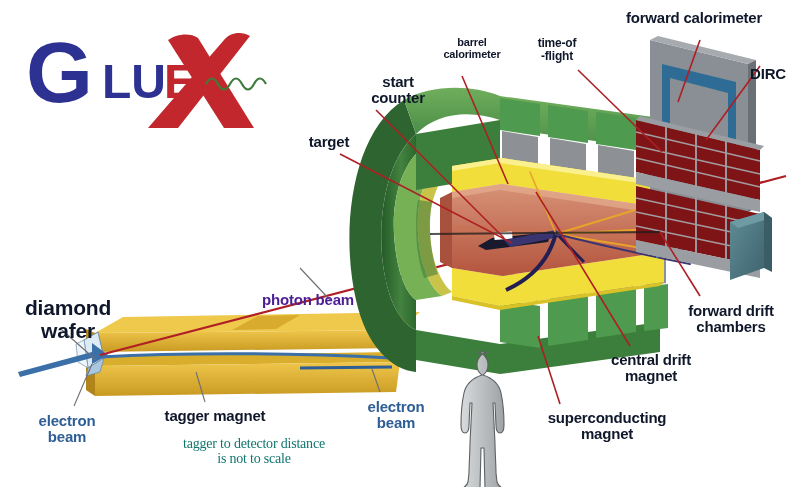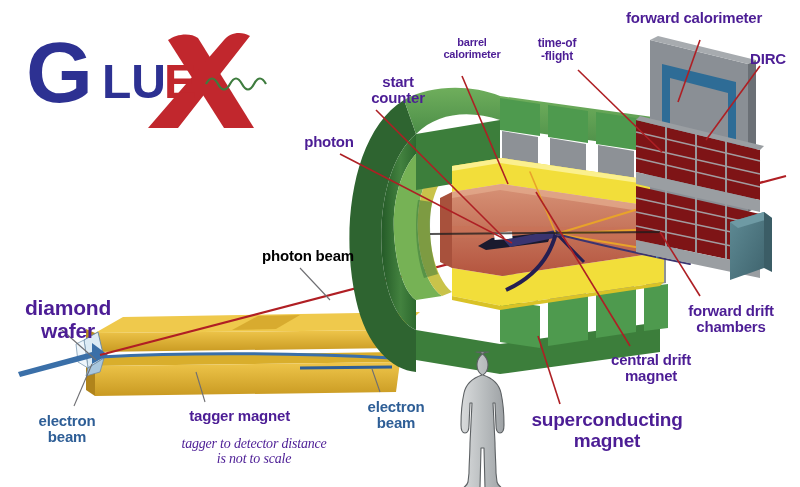--- a/index.html
+++ b/index.html
@@ -1,23 +1,23 @@
 <!DOCTYPE html>
 <html><head>
 <meta charset="utf-8">
 <style>
   html,body{margin:0;padding:0;background:#fff;}
   body{width:800px;height:487px;overflow:hidden;font-family:"Liberation Sans",sans-serif;}
   #stage{position:relative;width:800px;height:487px;background:#ffffff;}
   #art{position:absolute;left:0;top:0;width:800px;height:487px;}
   .lbl{position:absolute;font-family:"Liberation Sans",sans-serif;font-weight:bold;
-       color:#4c1d95;line-height:1.08;letter-spacing:-0.2px;white-space:pre-line;}
-  .lbl.red{color:#000000;}
+       color:#0f172a;line-height:1.08;letter-spacing:-0.2px;white-space:pre-line;}
+  .lbl.red{color:#4c1d95;margin-top:44px;}
   .lbl.blue{color:#2E5E96;}
-  .lbl.note{font-weight:normal;font-style:italic;color:#4c1d95;font-family:"Liberation Serif",serif;}
+  .lbl.note{font-weight:normal;color:#0f766e;font-family:"Liberation Serif",serif;}
   .c{text-align:center;}
 </style>
 </head>
 <body>
 
 <div id="stage">
 
 <svg id="art" viewBox="0 0 800 487">
   <defs>
     <linearGradient id="gGreenFace" x1="0" y1="0" x2="0" y2="1">
@@ -271,33 +271,33 @@
 </svg>
 
 <div id="labels">
       <div class="lbl c" style="left: 350px; top: 74px; width: 96px; font-size: 15px;">start
 counter</div>
       <div class="lbl c" style="left: 412px; top: 37px; width: 120px; font-size: 11px;">barrel
 calorimeter</div>
       <div class="lbl c" style="left: 512px; top: 37px; width: 90px; font-size: 12px;">time-of
 -flight</div>
       <div class="lbl c" style="left: 596px; top: 10px; width: 196px; font-size: 15px;">forward calorimeter</div>
-      <div class="lbl c" style="left: 740px; top: 51px; width: 56px; font-size: 15px;">DIRC</div>
-      <div class="lbl c" style="left: 292px; top: 134px; width: 74px; font-size: 15px;">photon</div>
+      <div class="lbl c" style="left: 740px; top: 66px; width: 56px; font-size: 15px;">DIRC</div>
+      <div class="lbl c" style="left: 292px; top: 134px; width: 74px; font-size: 15px;">target</div>
       <div class="lbl red c" style="left: 246px; top: 248px; width: 124px; font-size: 15px;">photon beam</div>
       <div class="lbl c" style="left: 16px; top: 297px; width: 104px; font-size: 21px;">diamond
 wafer</div>
       <div class="lbl blue c" style="left: 18px; top: 413px; width: 98px; font-size: 15px;">electron
 beam</div>
-      <div class="lbl c" style="left: 140px; top: 408px; width: 150px; font-size: 15px; text-align: right;">tagger magnet</div>
+      <div class="lbl c" style="left: 140px; top: 408px; width: 150px; font-size: 15px;">tagger magnet</div>
       <div class="lbl note c" style="left: 124px; top: 436px; width: 260px; font-size: 14px;">tagger to detector distance
 is not to scale</div>
       <div class="lbl blue c" style="left: 347px; top: 399px; width: 98px; font-size: 15px;">electron
 beam</div>
-      <div class="lbl c" style="left: 519px; top: 410px; width: 176px; font-size: 19px;">superconducting
+      <div class="lbl c" style="left: 519px; top: 410px; width: 176px; font-size: 15px;">superconducting
 magnet</div>
       <div class="lbl c" style="left: 580px; top: 352px; width: 142px; font-size: 15px;">central drift
 magnet</div>
       <div class="lbl c" style="left: 656px; top: 303px; width: 150px; font-size: 15px;">forward drift
 chambers</div>
     </div>
 
 </div>
 
 </body></html>

